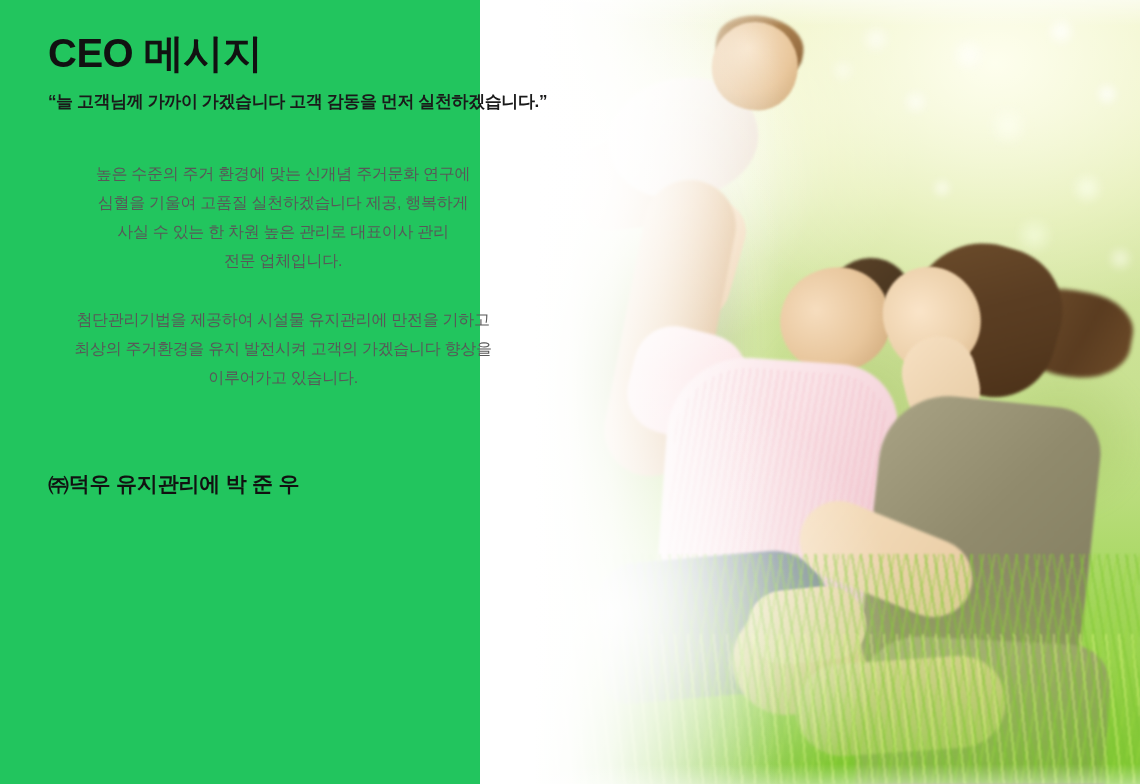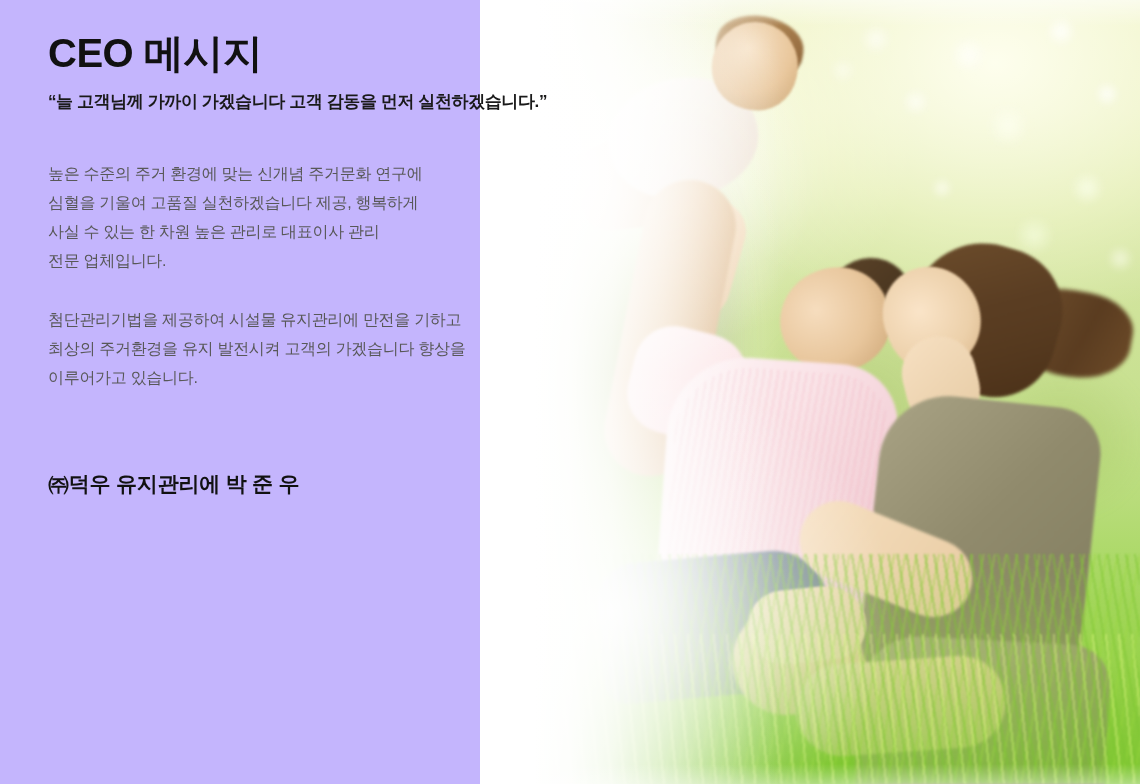--- a/index.html
+++ b/index.html
@@ -10,21 +10,21 @@
   }
   body {
     font-family: "Liberation Sans", "DejaVu Sans", sans-serif;
   }
 
   #page {
     position: relative;
     width: 1140px;
     height: 784px;
     overflow: hidden;
-    background: #c4b5fd;
+    background: #22c55e;
   }
 
   
   .photo-wrap {
     position: absolute;
     top: 0;
     right: 0;
     width: 660px;
     height: 784px;
     overflow: hidden;
@@ -339,20 +339,21 @@
   .tagline {
     margin: 12px 0 0 0;
     font-size: 17px;
     font-weight: 700;
     color: #1a1a1a;
     letter-spacing: -0.4px;
     white-space: nowrap;
   }
   .body-block {
     margin-top: 46px;
+    text-align: center;
   }
   .para {
     margin: 0 0 30px 0;
     font-size: 16px;
     line-height: 29px;
     color: #585858;
     letter-spacing: -0.3px;
   }
   .para:last-child { margin-bottom: 0; }
   .para .line { display: block; white-space: nowrap; }

